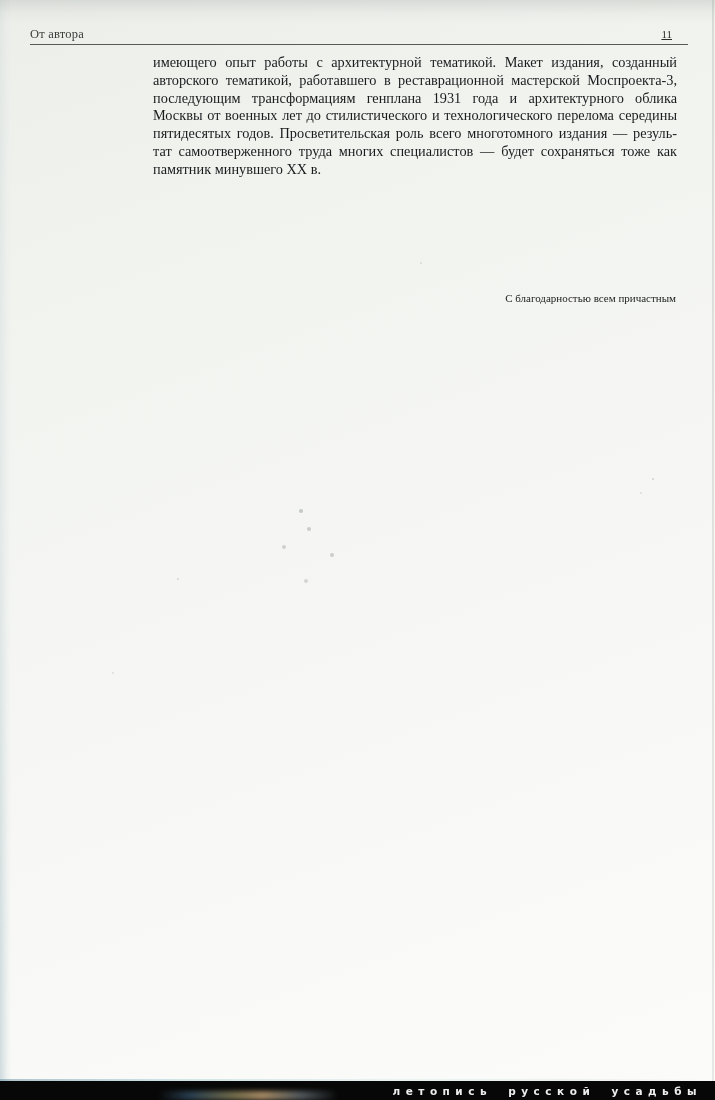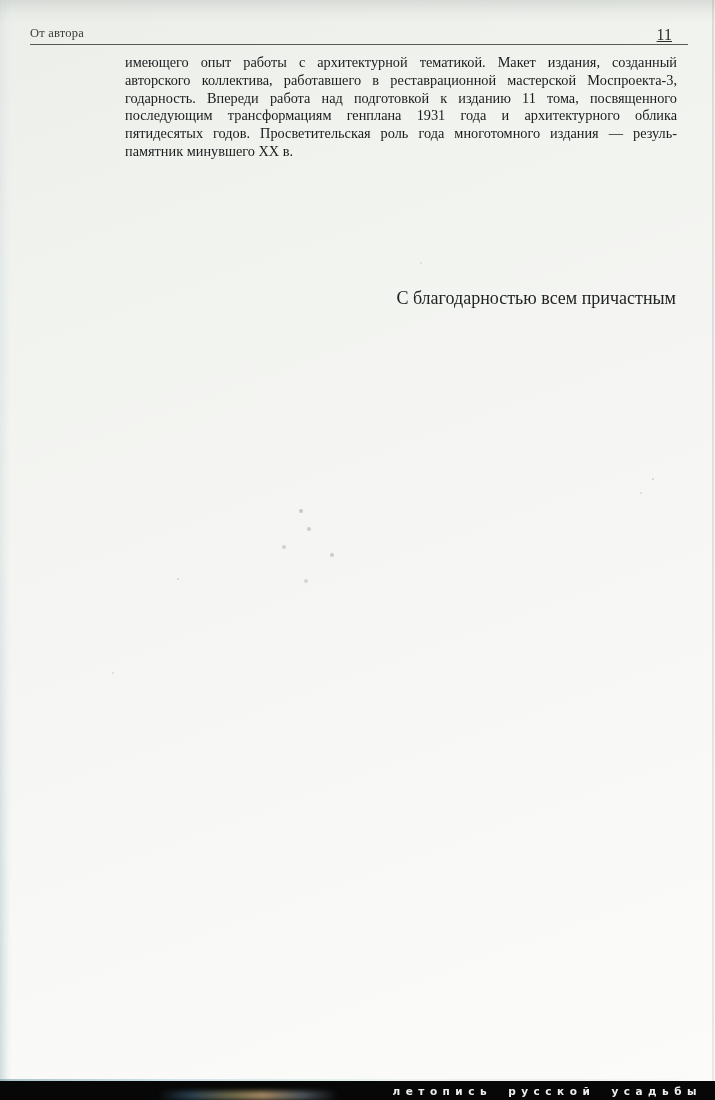--- a/index.html
+++ b/index.html
@@ -40,39 +40,39 @@
       305px 580px 0 1px rgba(150,155,152,0.35),
       177px 578px 0 0  rgba(150,155,152,0.35),
       652px 478px 0 0  rgba(150,155,152,0.4),
       640px 492px 0 0  rgba(150,155,152,0.3),
       112px 672px 0 0  rgba(150,155,152,0.3),
       420px 262px 0 0  rgba(150,155,152,0.3);
   }
   
   .running-head {
     position:absolute; left:30px; right:27px; top:26px; height:16px;
-    display:flex; justify-content:space-between; align-items:flex-start;
+    display:flex; justify-content:space-between; align-items:center;
     border-bottom: 1.4px solid #575b58;
     padding-bottom: 2px;
   }
   .running-head .section { font-size:12.5px; color:#3b3c3a; letter-spacing:0.2px; }
-  .running-head .pagenum { font-size:16px; color:#2e2f2d; padding-right:16px;text-decoration:underline; }
+  .running-head .pagenum { font-size:11px; color:#2e2f2d; padding-right:16px;text-decoration:underline; }
   
   .body-text {
     position:absolute; left:125px; top:54px; width:552px;
     font-size:14.3px; line-height:17.75px;
     color:#1b1b1d;
   }
-  .body-text .line { text-align: justify; text-align-last: justify; }
+  .body-text .line { text-align: justify; text-align-last: justify; margin-left: 28px; }
   .body-text .line.last { text-align-last: left; font-family: Liberation Serif, serif; }
   
   .signature {
     position:absolute; right:39px; top:287px;
     text-align:center;
-    font-size:18px; line-height:23px; color:#222324;
+    font-size:11px; line-height:23px; color:#222324;
   }
   
   .footer-bar {
     position:absolute; left:0; right:0; bottom:0; height:19px;
     background:#070707;
   }
   .footer-edge {
     position:absolute; left:0; right:0; bottom:19px; height:2px;
     background: linear-gradient(90deg,
       rgba(80,130,150,0.45), rgba(150,195,205,0.4) 25%,
@@ -104,24 +104,25 @@
   <div class="right-edge-line"></div>
   <div class="scan-specks"></div>
 
   <div class="running-head">
     <span class="section">От автора</span>
     <span class="pagenum">11</span>
   </div>
 
   <div class="body-text">
     <div class="line">имеющего опыт работы с архитектурной тематикой. Макет издания, созданный</div>
-    <div class="line">авторского коллектива, работавшего в реставрационной мастерской Моспроекта-3,</div>
-    <div class="line">годарность. Впереди работа над подготовкой к изданию 11 тома, посвященного</div>
+    <div class="line">авторского тематикой, работавшего в реставрационной мастерской Моспроекта-3,</div>
     <div class="line">последующим трансформациям генплана 1931 года и архитектурного облика</div>
-    <div class="line">пятидесятых годов. Просветительская роль года многотомного издания — резуль-</div>
+    <div class="line">Москвы от военных лет до стилистического и технологического перелома середины</div>
+    <div class="line">пятидесятых годов. Просветительская роль всего многотомного издания — резуль-</div>
+    <div class="line">тат самоотверженного труда многих специалистов — будет сохраняться тоже как</div>
     <div class="line last">памятник минувшего XX в.</div>
   </div>
 
   <div class="signature">
     <div>С благодарностью всем причастным</div>
   </div>
 
   <div class="footer-edge"></div>
   <div class="footer-bar">
     <div class="footer-rainbow"></div>

